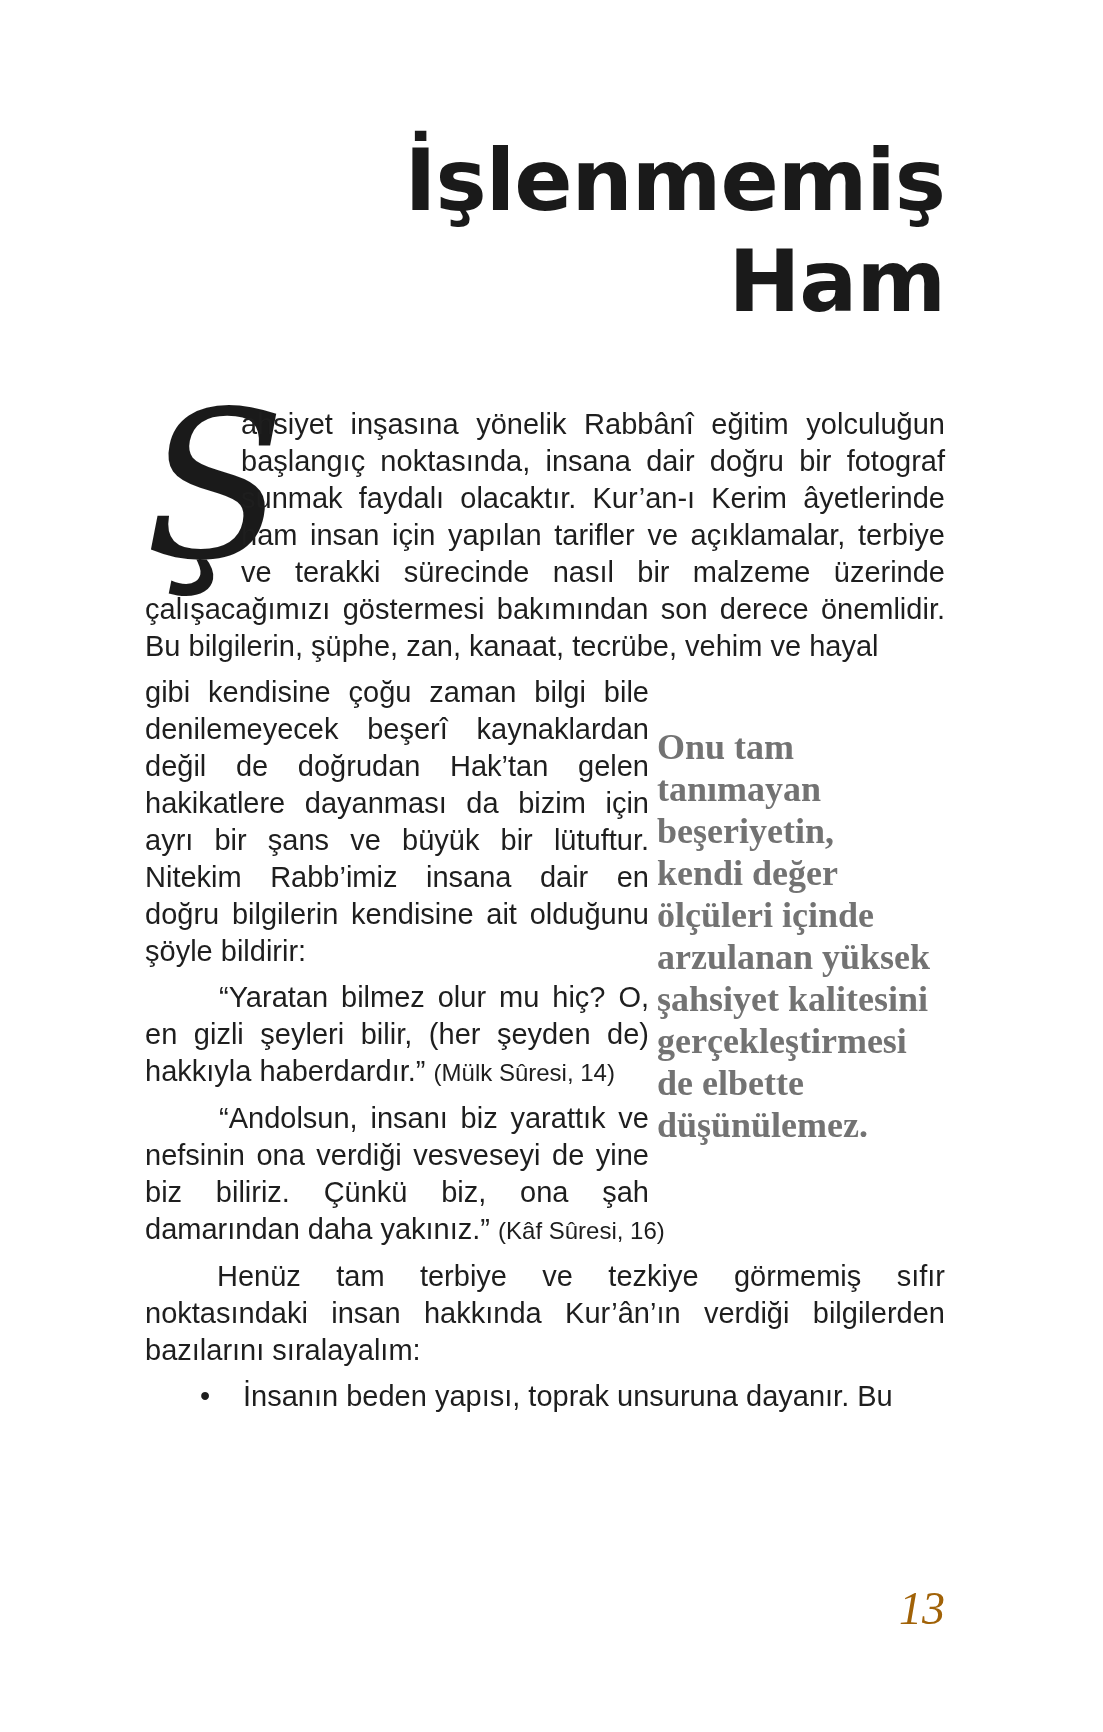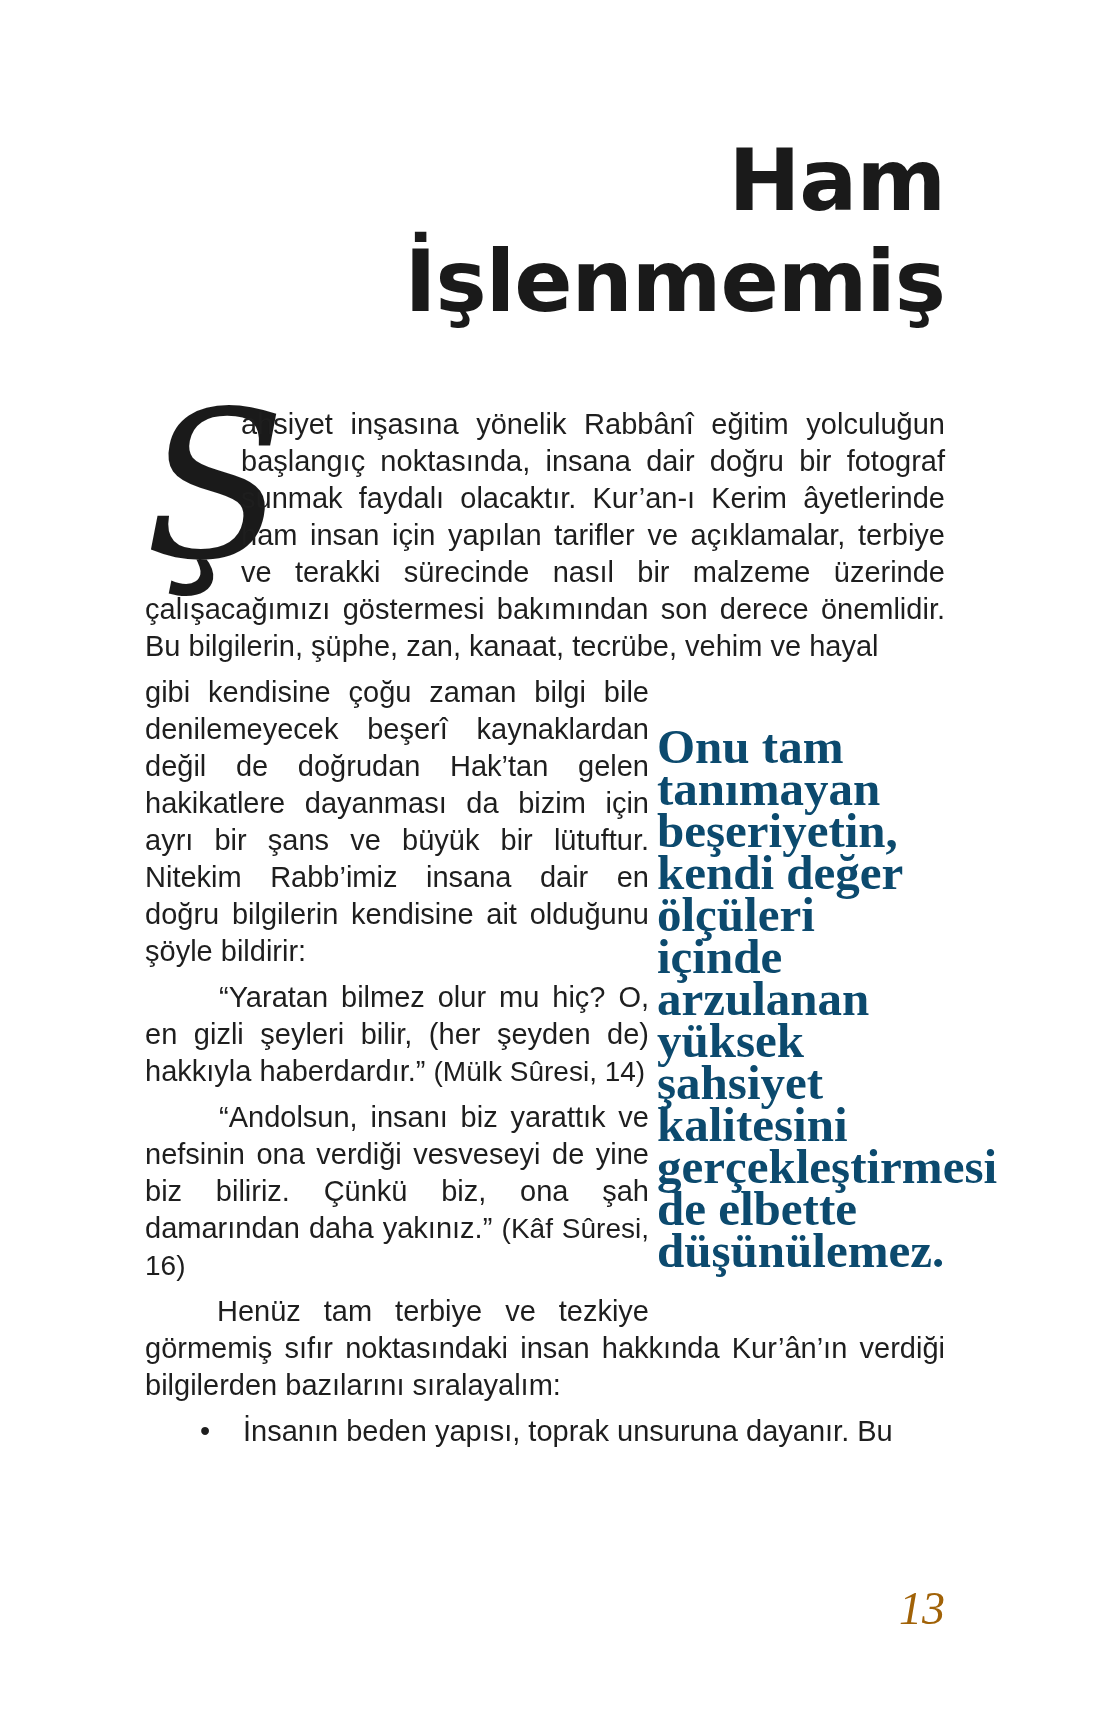--- a/index.html
+++ b/index.html
@@ -42,29 +42,29 @@
     font-size:205px;
     line-height:160px;
     color:#1a1a1a;
   }
   .pull-quote{
     float:right;
     width:288px;
     padding:52px 0 54px 8px;
     font-family:"Liberation Serif", serif;
     font-weight:bold;
-    font-size:49px;
+    font-size:36px;
     line-height:42px;
-    color:#0c4a6e;
+    color:#737373;
     white-space:pre-line;
     text-align:left;
   }
   .quote-para{text-indent:74px;}
   .plain-indent{text-indent:72px;}
-  .cite{font-size:28px;}
+  .cite{font-size:24px;}
   .bullet-item{
     position:relative;
     padding-left:98px;
     text-align:left;
   }
   .bullet-char{
     position:absolute;
     left:55px;top:0;
   }
   .page-number{
@@ -76,22 +76,22 @@
     color:#a16207;
   }
 </style>
 </head>
 <body>
 
 <div class="page">
   <div class="content">
 
     <div class="chapter-title">
+      <div>İşlenmemiş</div>
       <div>Ham</div>
-      <div>İşlenmemiş</div>
     </div>
 
     <div class="body-text">
 
       <p><span class="drop-cap">Ş</span><span>ahsiyet inşasına yönelik Rabbânî eğitim yolculuğun başlangıç noktasında, insana dair doğru bir fotograf sunmak faydalı olacaktır. Kur’an-ı Kerim âyetlerinde ham insan için yapılan tarifler ve açıklamalar, terbiye ve terakki sürecinde nasıl bir malzeme üzerinde çalışacağımızı göstermesi bakımından son derece önemlidir. Bu bilgilerin, şüphe, zan, kanaat, tecrübe, vehim ve hayal</span> </p><aside class="pull-quote">Onu tam
 tanımayan
 beşeriyetin,
 kendi değer
 ölçüleri içinde
 arzulanan yüksek

